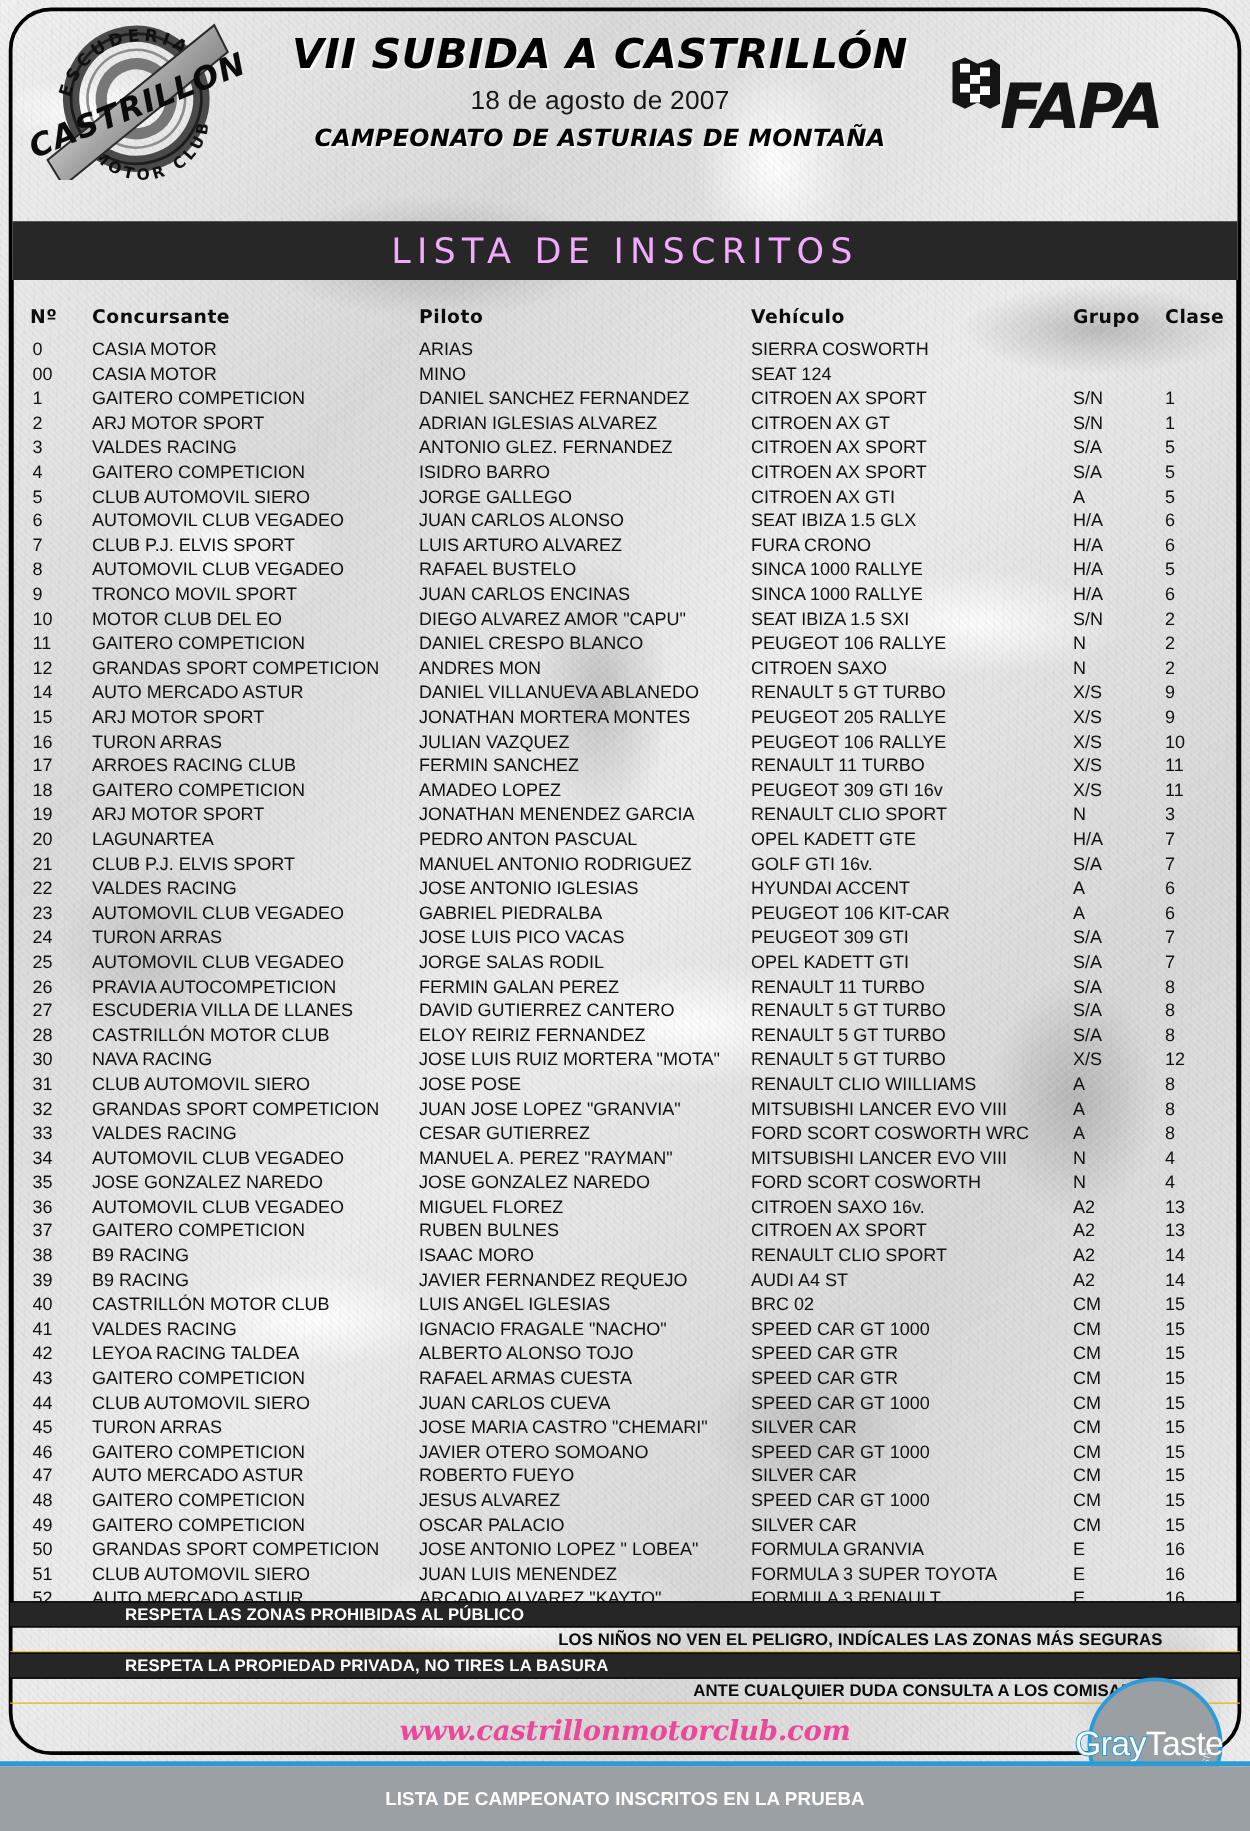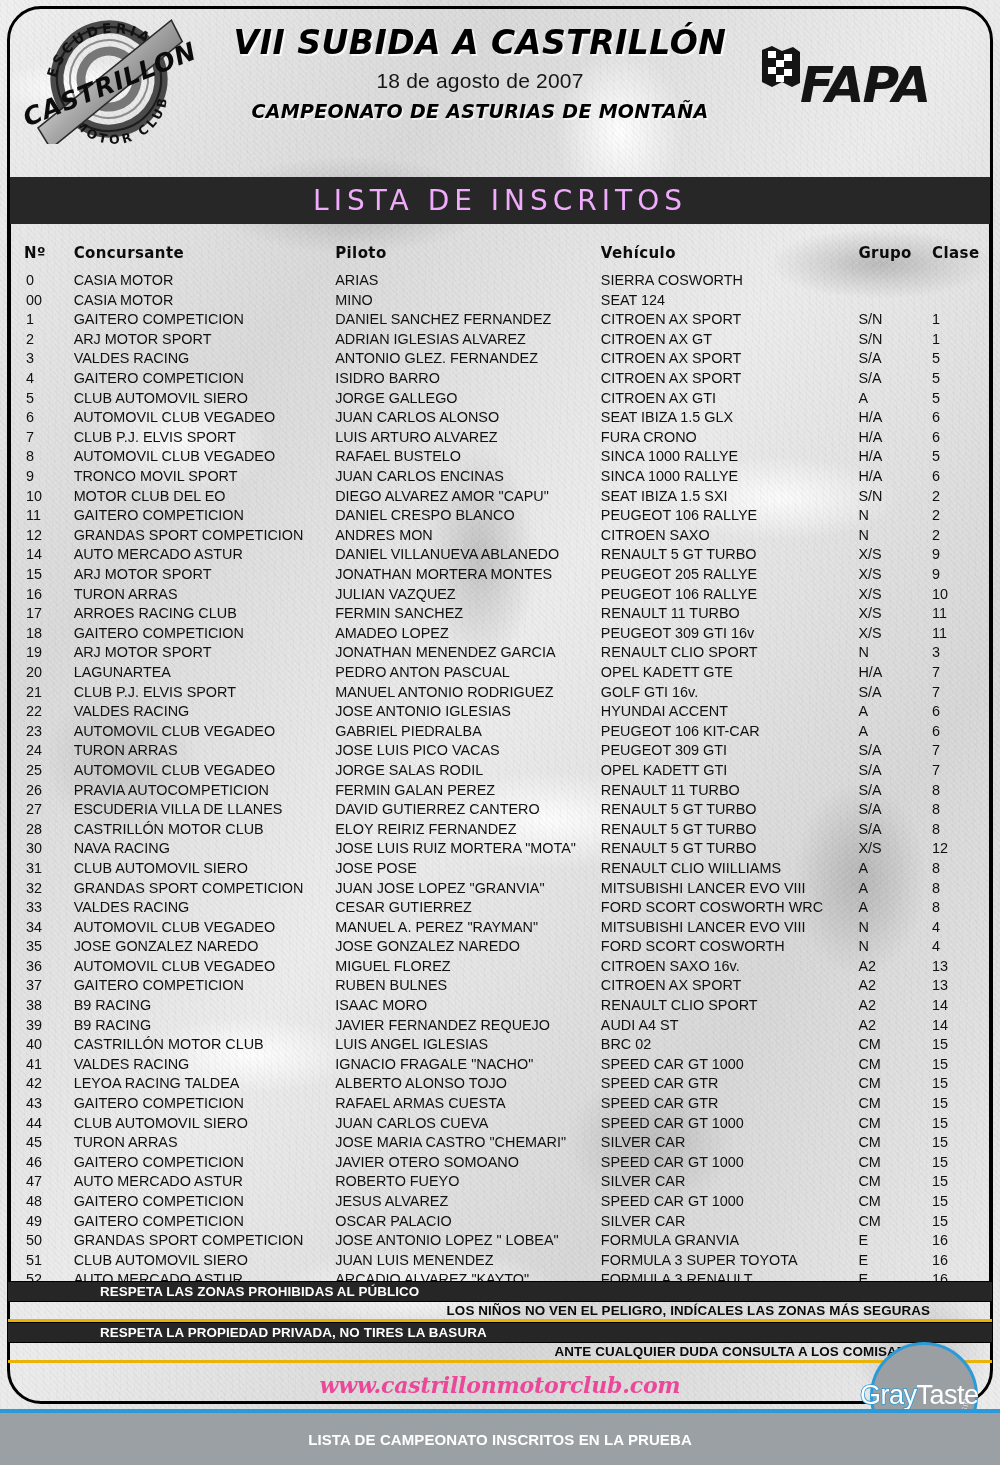--- a/index.html
+++ b/index.html
@@ -199,21 +199,21 @@
     align-items: center;
     box-sizing: border-box;
   }
   .warn-dark {
     background: #262626;
     border-top: 1px solid #000;
     border-bottom: 1px solid #000;
   }
   .warn-light {
     background: transparent;
-    border-bottom: 3px solid #eab308;
+    border-bottom: 1px solid #eab308;
   }
   .warn-text {
     font-family: "Liberation Sans", sans-serif;
     font-size: 13.4px;
     font-weight: bold;
     letter-spacing: .1px;
     white-space: nowrap;
   }
   .warn-dark .warn-text { color: #ffffff; padding-left: 92px; }
   .warn-light .warn-text { color: #0a0a0a; margin-left: auto; padding-right: 62px; }

